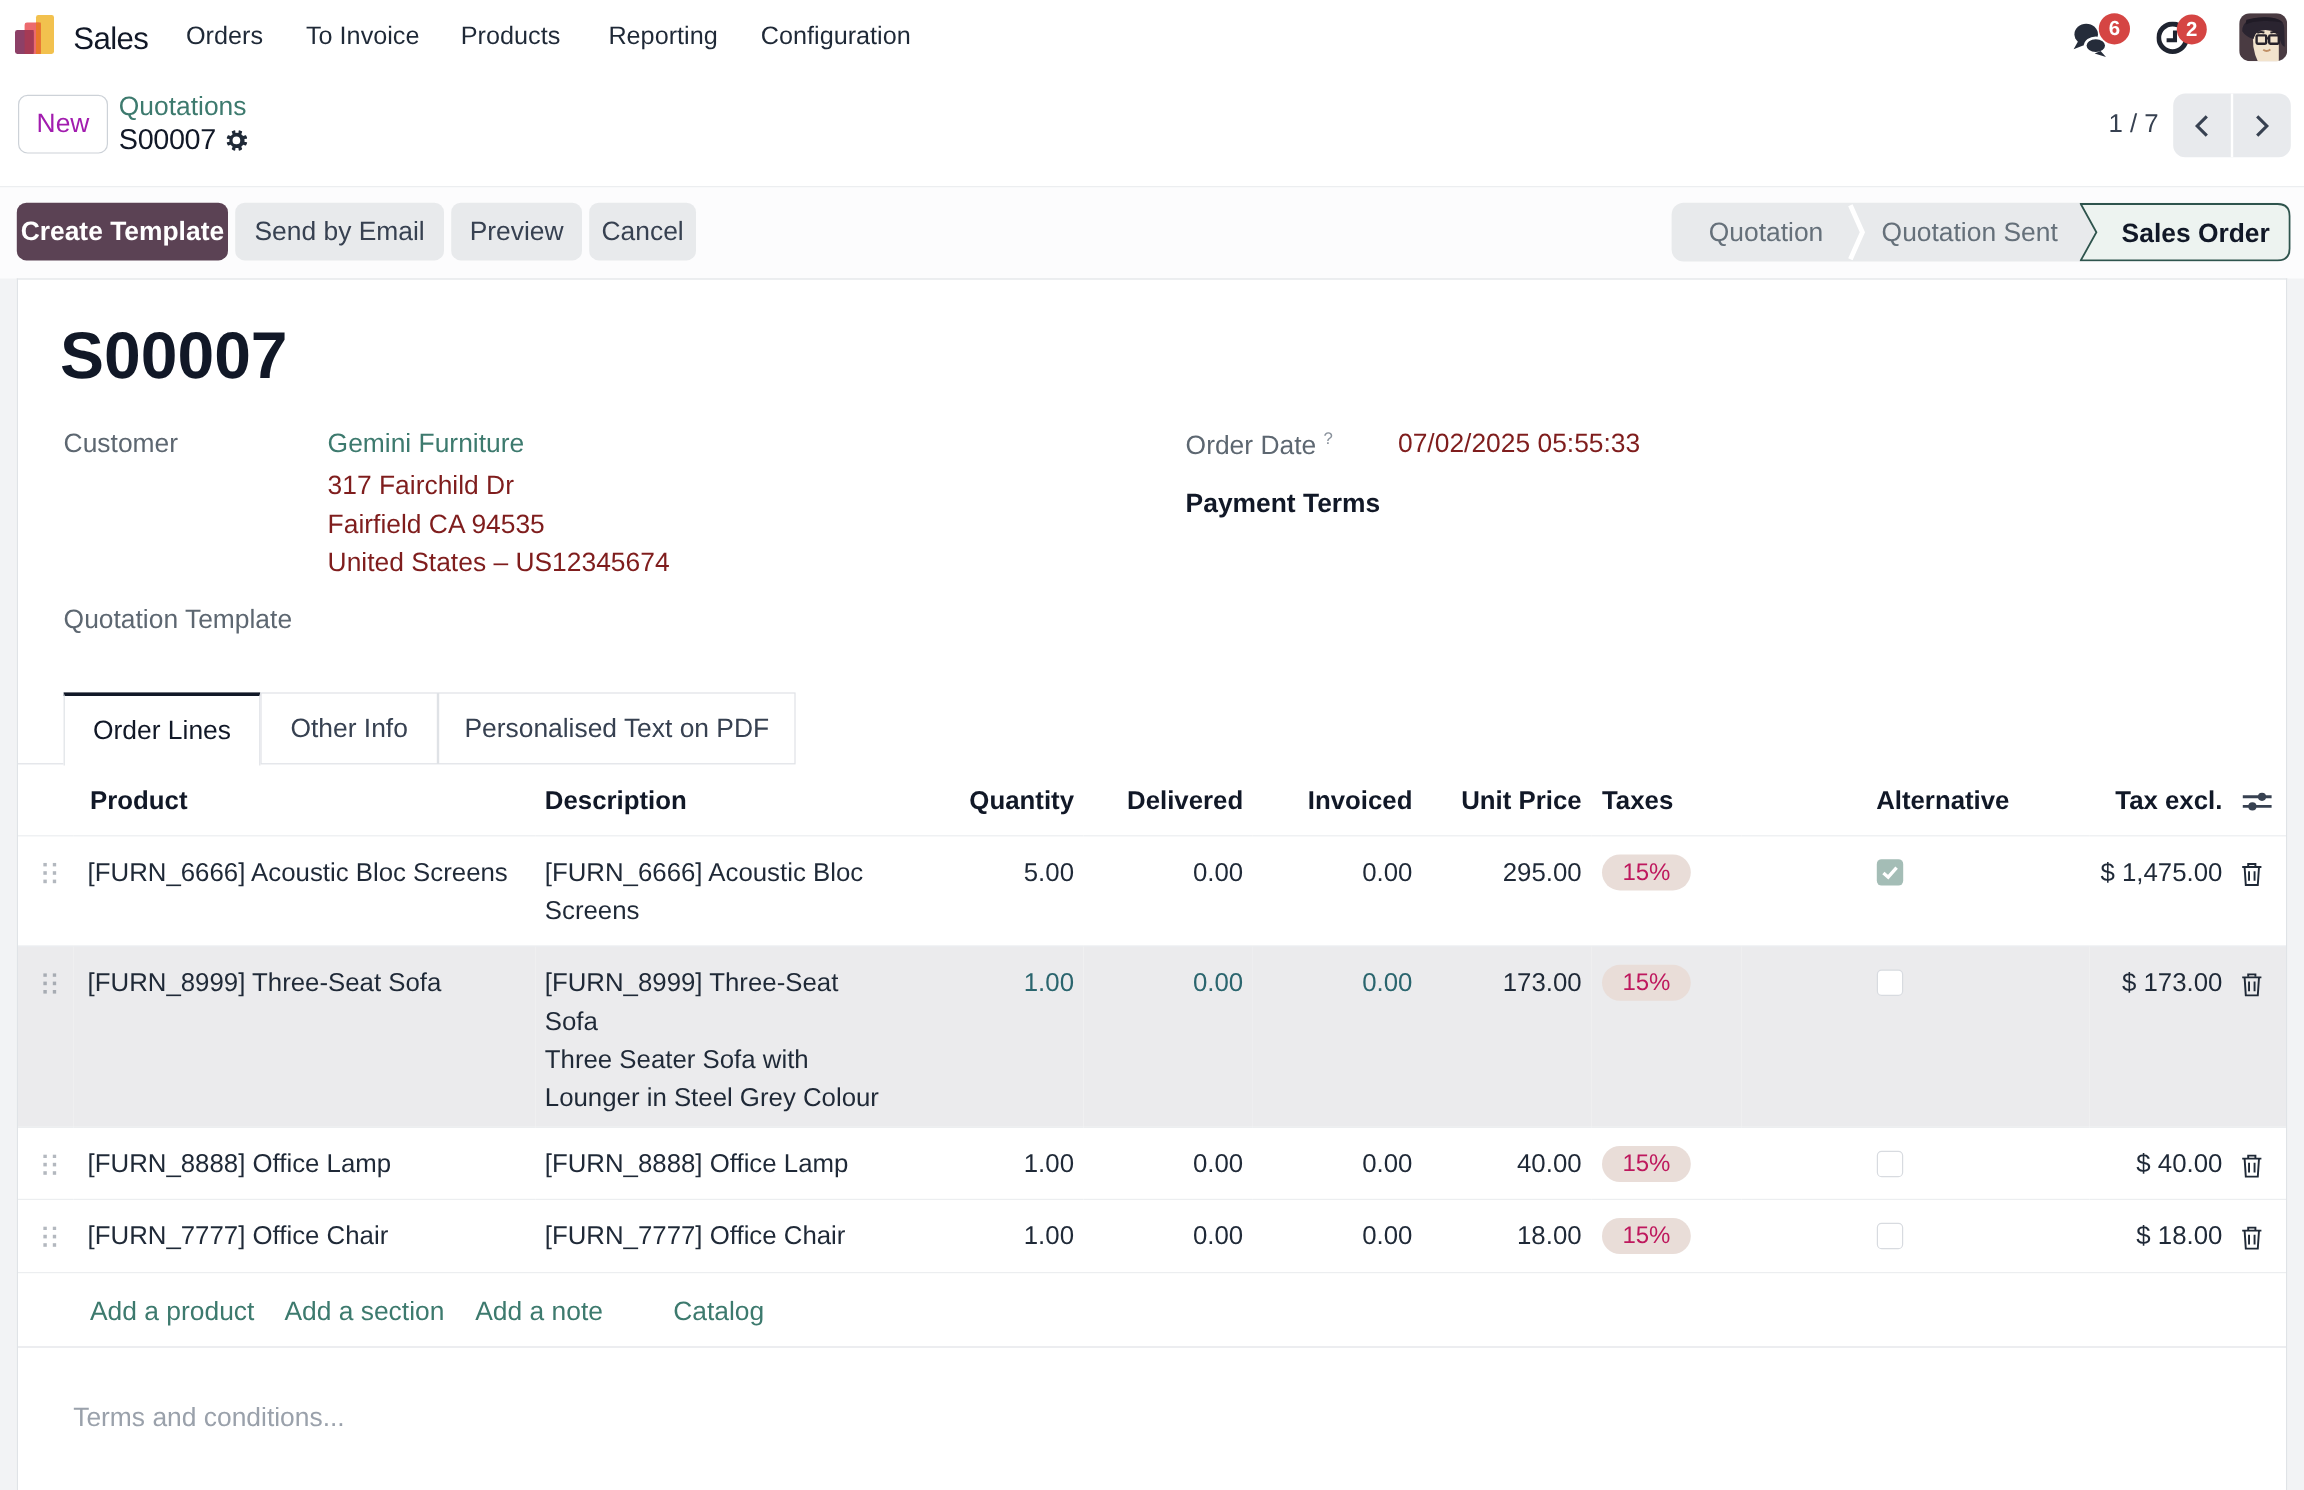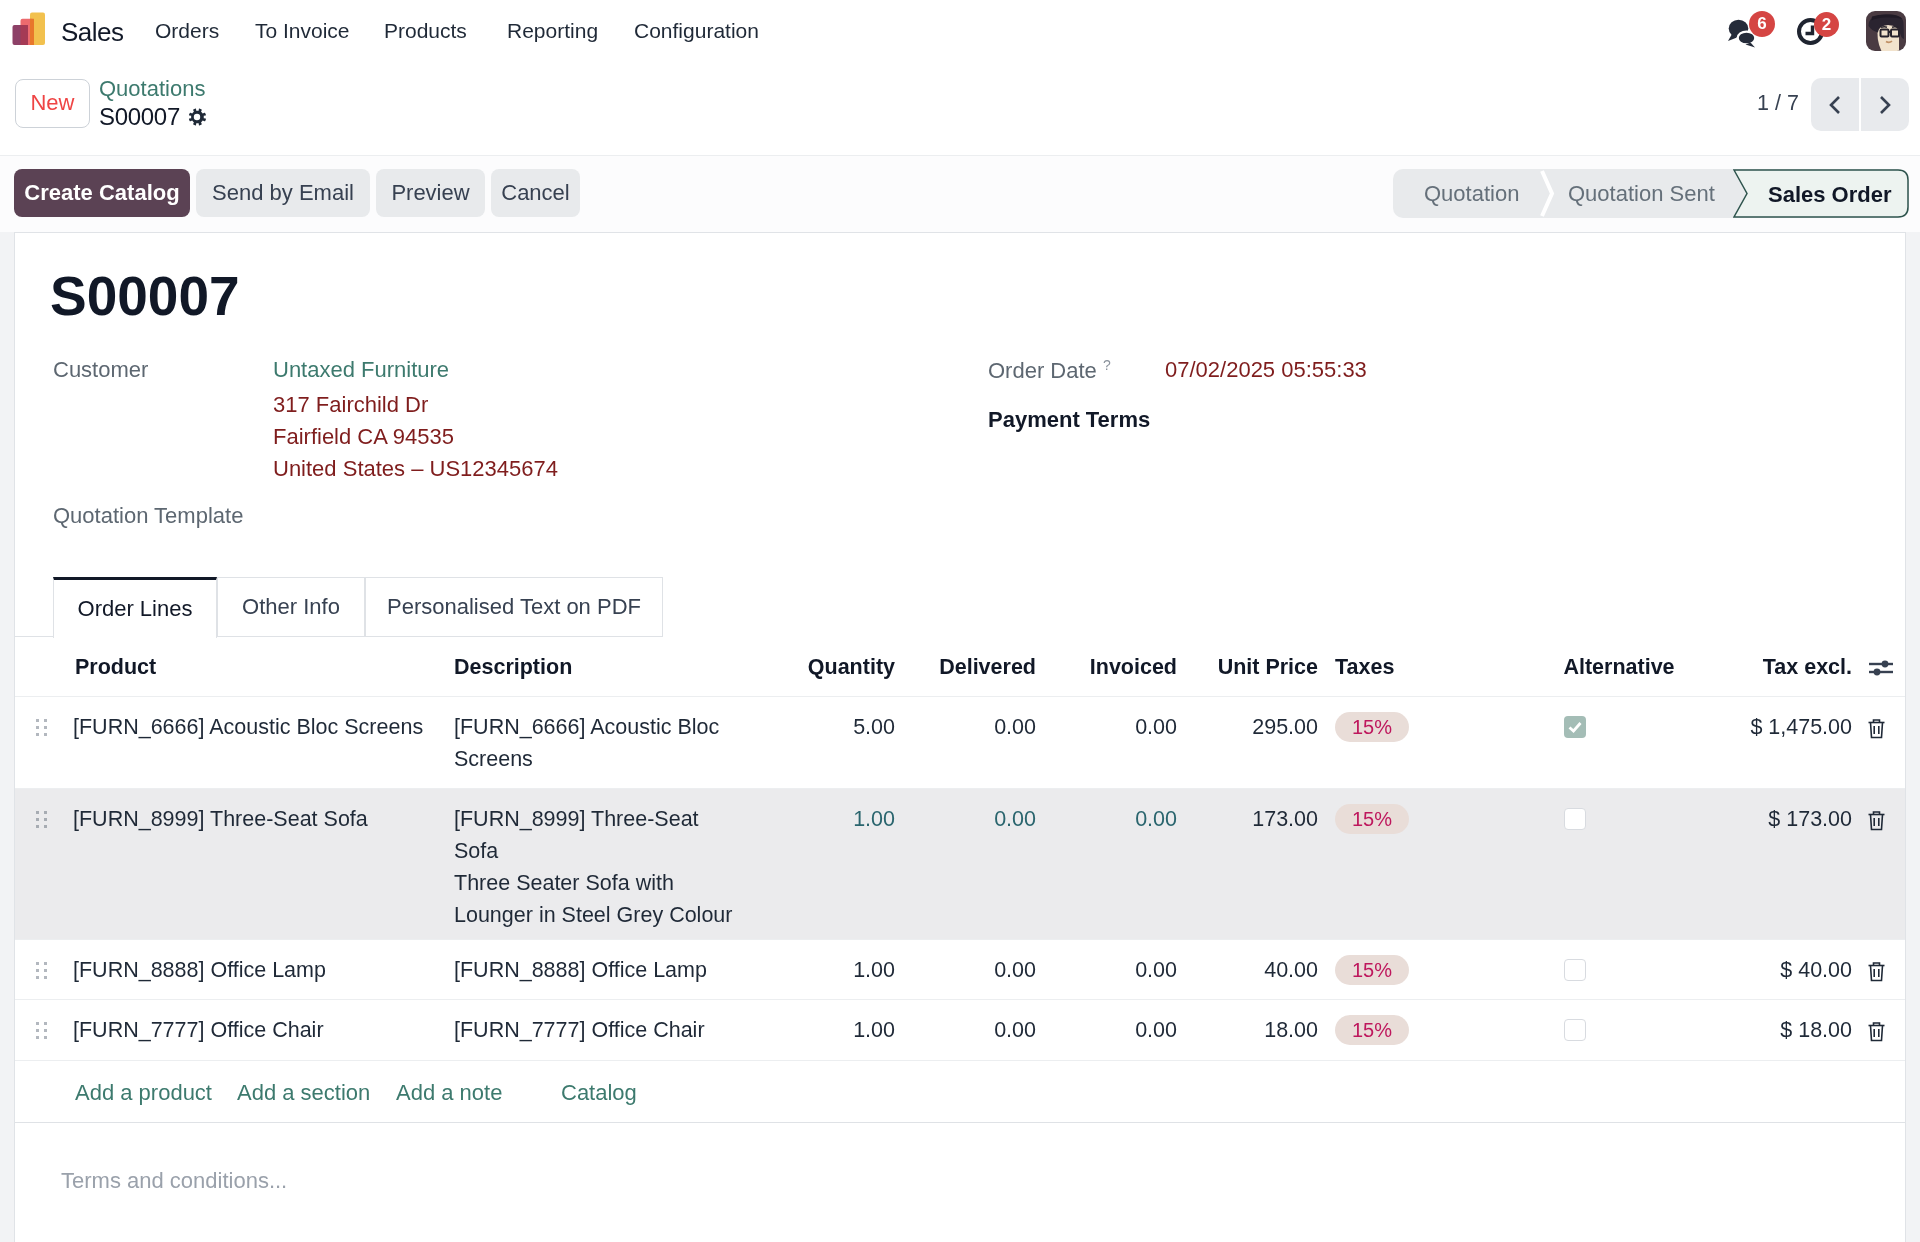--- a/index.html
+++ b/index.html
@@ -14,21 +14,21 @@
   .menu { position:absolute; top:19px; font-size:21px; color:#1f2937; }
   .m1{left:155px;} .m2{left:255px;} .m3{left:384px;} .m4{left:507px;} .m5{left:634px;}
   .sysicon { position:absolute; }
   .badge { position:absolute; background:#d54543; color:#fff; border-radius:50%;
     font-size:17px; font-weight:700; text-align:center; }
   .avatar { position:absolute; left:1866px; top:11px; }
 
   
   .bc-row { position:absolute; left:0; top:64px; width:1920px; height:91px; background:#fff; }
   .btn-new { position:absolute; left:15px; top:15px; width:75px; height:49px; background:#fff;
-    border:1px solid #cdd2d8; border-radius:8px; font-size:22px; color:#ef4444;
+    border:1px solid #cdd2d8; border-radius:8px; font-size:22px; color:#a21caf;
     text-align:center; line-height:46px; }
   .bc-col { position:absolute; left:99px; top:12px; }
   .bc-link { font-size:22px; color:#3d7a6e; line-height:26px; }
   .bc-active { font-size:24px; color:#111827; line-height:30px; margin-top:0; display:flex; align-items:center; gap:6px; letter-spacing:-0.3px; }
   .pager-count { position:absolute; left:1757px; top:27px; font-size:21.5px; color:#374151; }
   .pager-btns { position:absolute; left:1811px; top:14px; width:98px; height:53px;
     background:#e8eaed; border-radius:10px; display:flex; }
   .pager-btns .pb { flex:1; display:flex; align-items:center; justify-content:center; }
   .pager-btns .sep { width:2px; background:#fff; }
 
@@ -184,42 +184,42 @@
       <div class="sep"></div>
       <div class="pb">
           <svg width="16" height="22" viewBox="0 0 16 22">
             <path d="M4 3 L12 11 L4 19" fill="none" stroke="#374151" stroke-width="2.6"></path>
           </svg>
         </div>
     </div>
   </div>
 
   <div class="action-bar">
-    <div class="btn btn-primary">Create Catalog</div>
+    <div class="btn btn-primary">Create Template</div>
     <div class="btn btn-sec b-email">Send by Email</div>
     <div class="btn btn-sec b-preview">Preview</div>
     <div class="btn btn-sec b-cancel">Cancel</div>
     <div class="status">
       <div class="st-txt st-q">Quotation</div>
       <div class="st-txt st-qs">Quotation Sent</div>
       <svg class="st-sep" style="left:145px;" width="20" height="49" viewBox="0 0 20 49">
           <path d="M4 2 L14 24.5 L4 47" fill="none" stroke="#fff" stroke-width="4"></path>
         </svg>
     </div>
     <svg class="sales-order-seg" width="176" height="49" viewBox="0 0 176 49">
       <path d="M1 1 L14 24.5 L1 48 L165 48 Q175 48 175 38 L175 11 Q175 1 165 1 Z" fill="#edf3f0" stroke="#2e544d" stroke-width="1.5"></path>
       <text x="35" y="32.5" font-size="22" font-weight="700" fill="#111827" font-family="Liberation Sans, sans-serif">Sales Order</text>
     </svg>
   </div>
 
   <div class="outside"></div>
   <div class="sheet">
     <div class="h1">S00007</div>
     <div class="lbl" style="left:38px; top:124px;">Customer</div>
-    <div class="val link" style="left:258px; top:124px;">Untaxed Furniture</div>
+    <div class="val link" style="left:258px; top:124px;">Gemini Furniture</div>
     <div class="val" style="left:258px; top:156px; line-height:32px;">317 Fairchild Dr<br>Fairfield CA 94535<br>United States – US12345674</div>
     <div class="lbl" style="left:38px; top:270px;">Quotation Template</div>
 
     <div class="lbl" style="left:973px; top:124px;">Order Date <sup style="font-size:14px; color:#8a929c;">?</sup></div>
     <div class="val" style="left:1150px; top:124px;">07/02/2025 05:55:33</div>
     <div class="val" style="left:973px; top:174px; font-weight:700; color:#111827;">Payment Terms</div>
 
     <div class="tabs">
       <div class="tab tab-spacer"></div>
       <div class="tab tab-active">Order Lines</div>

